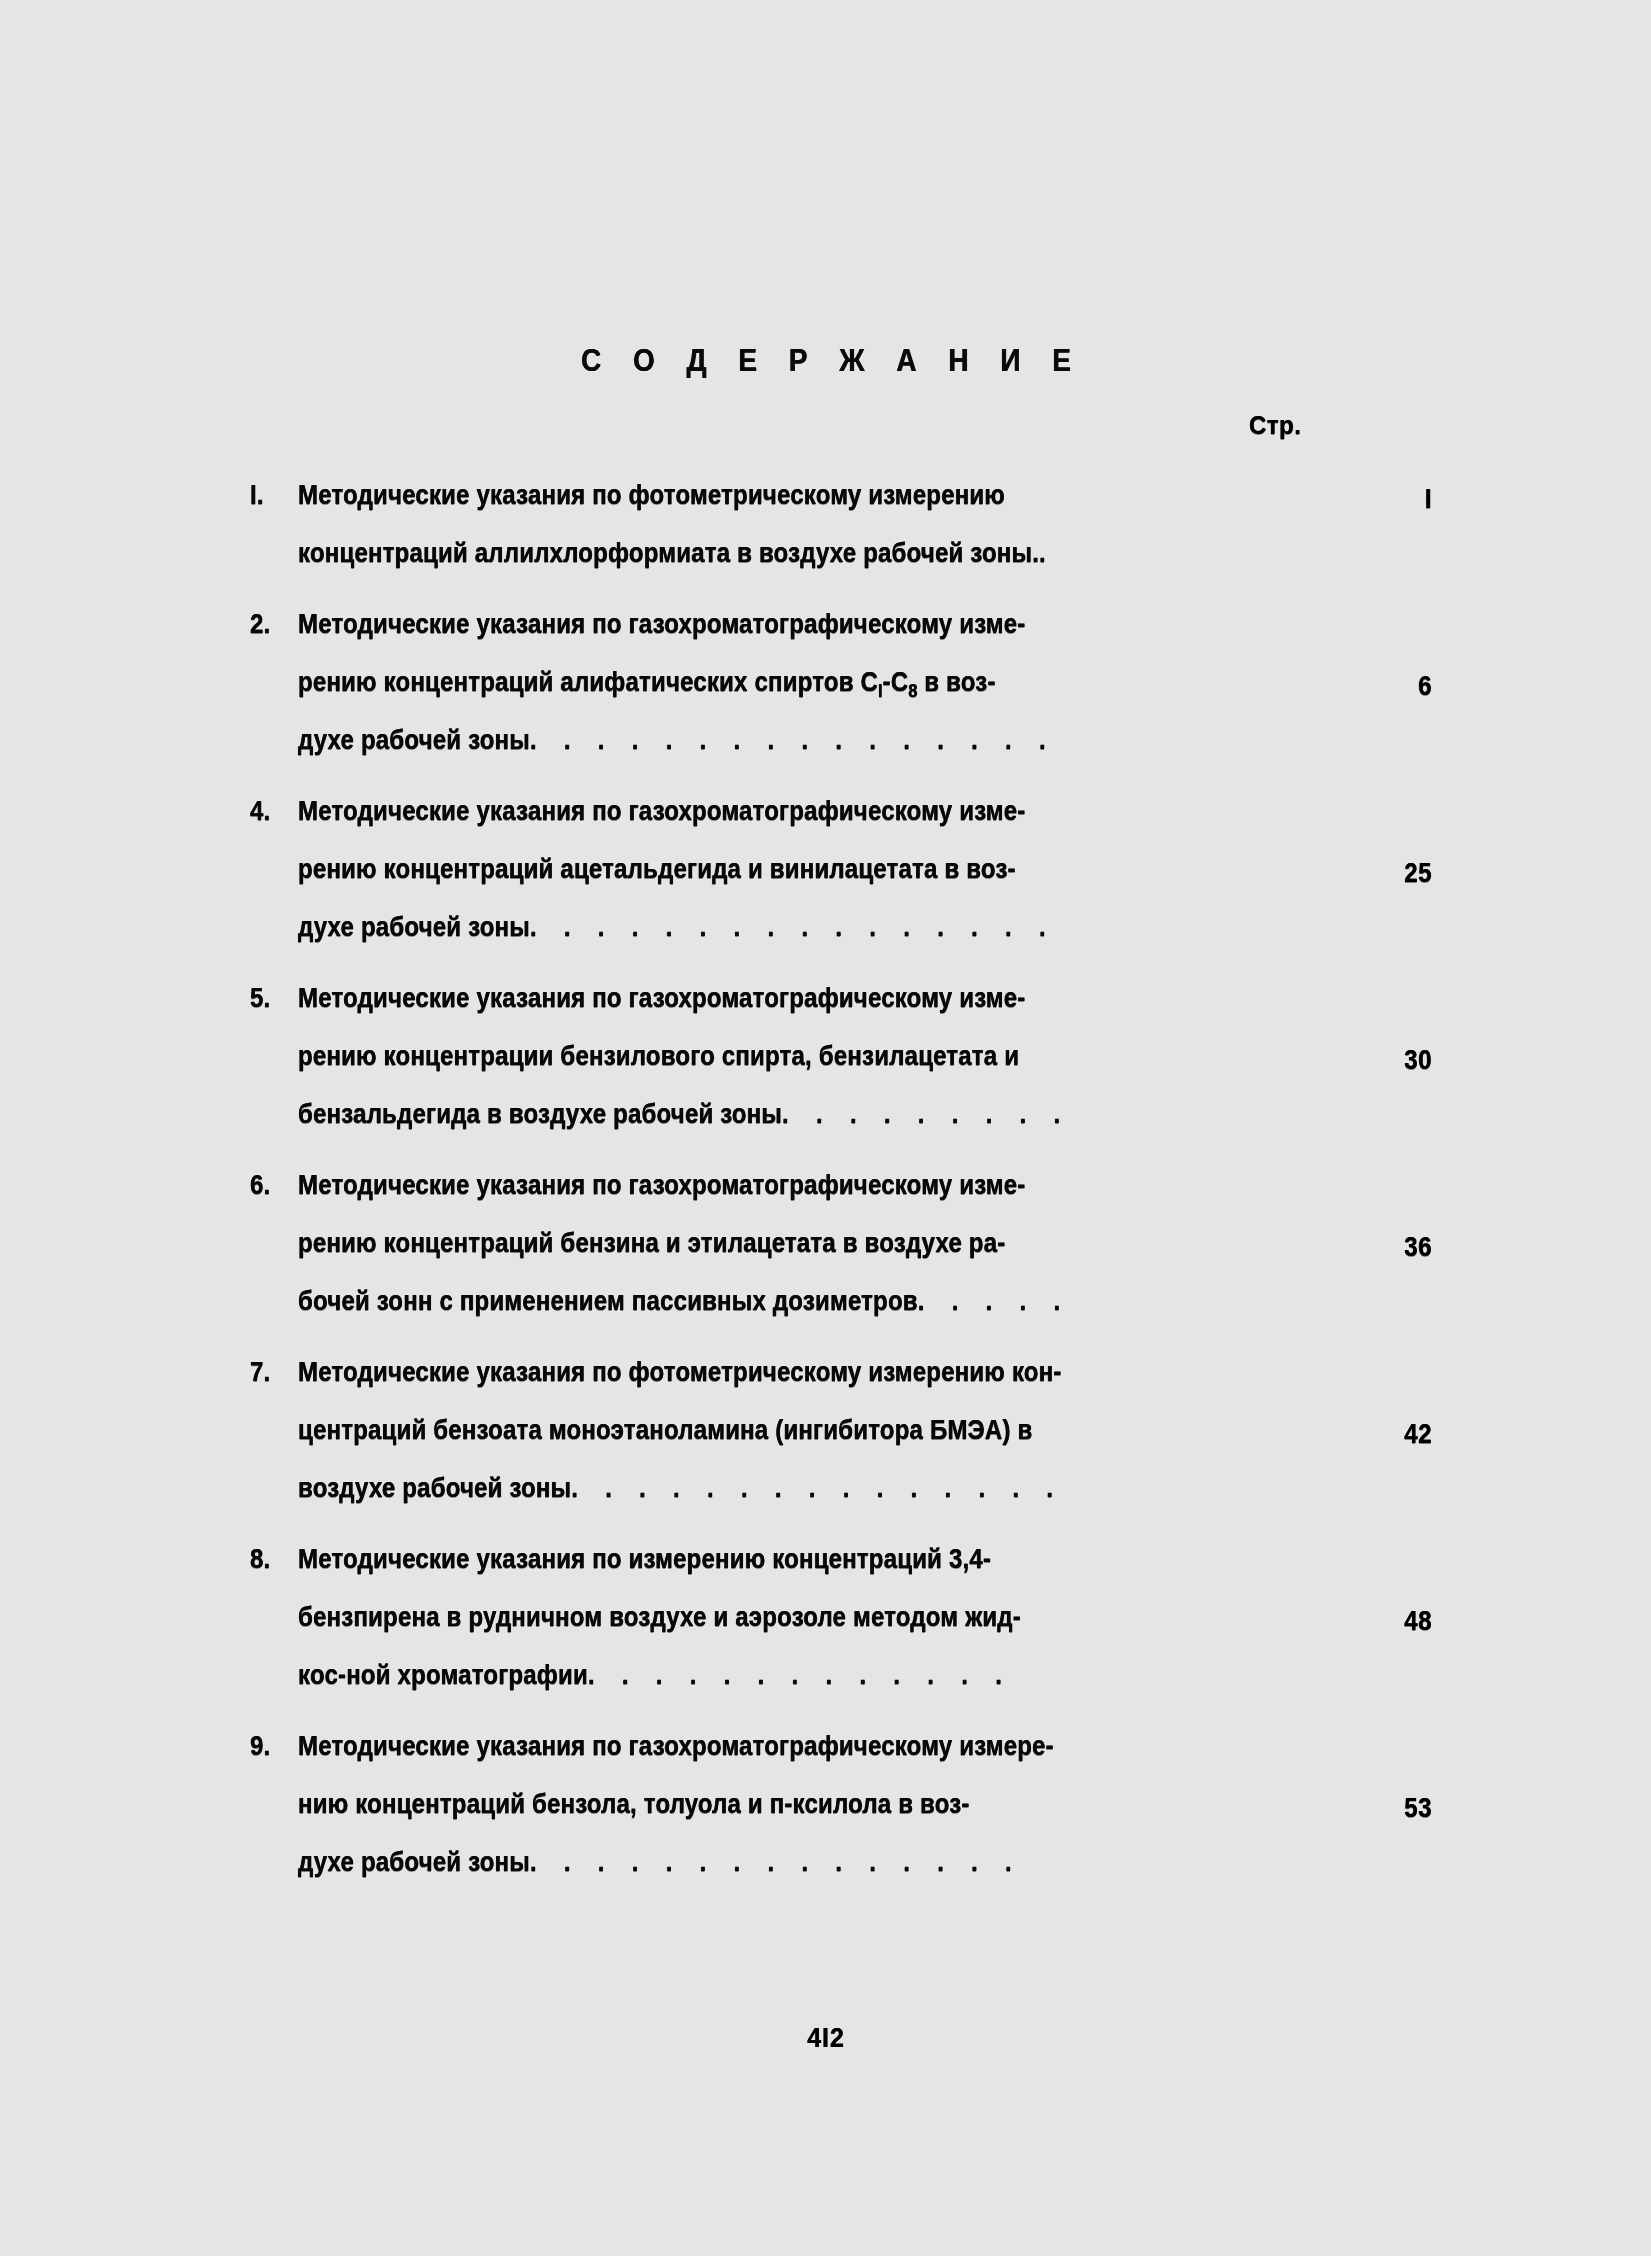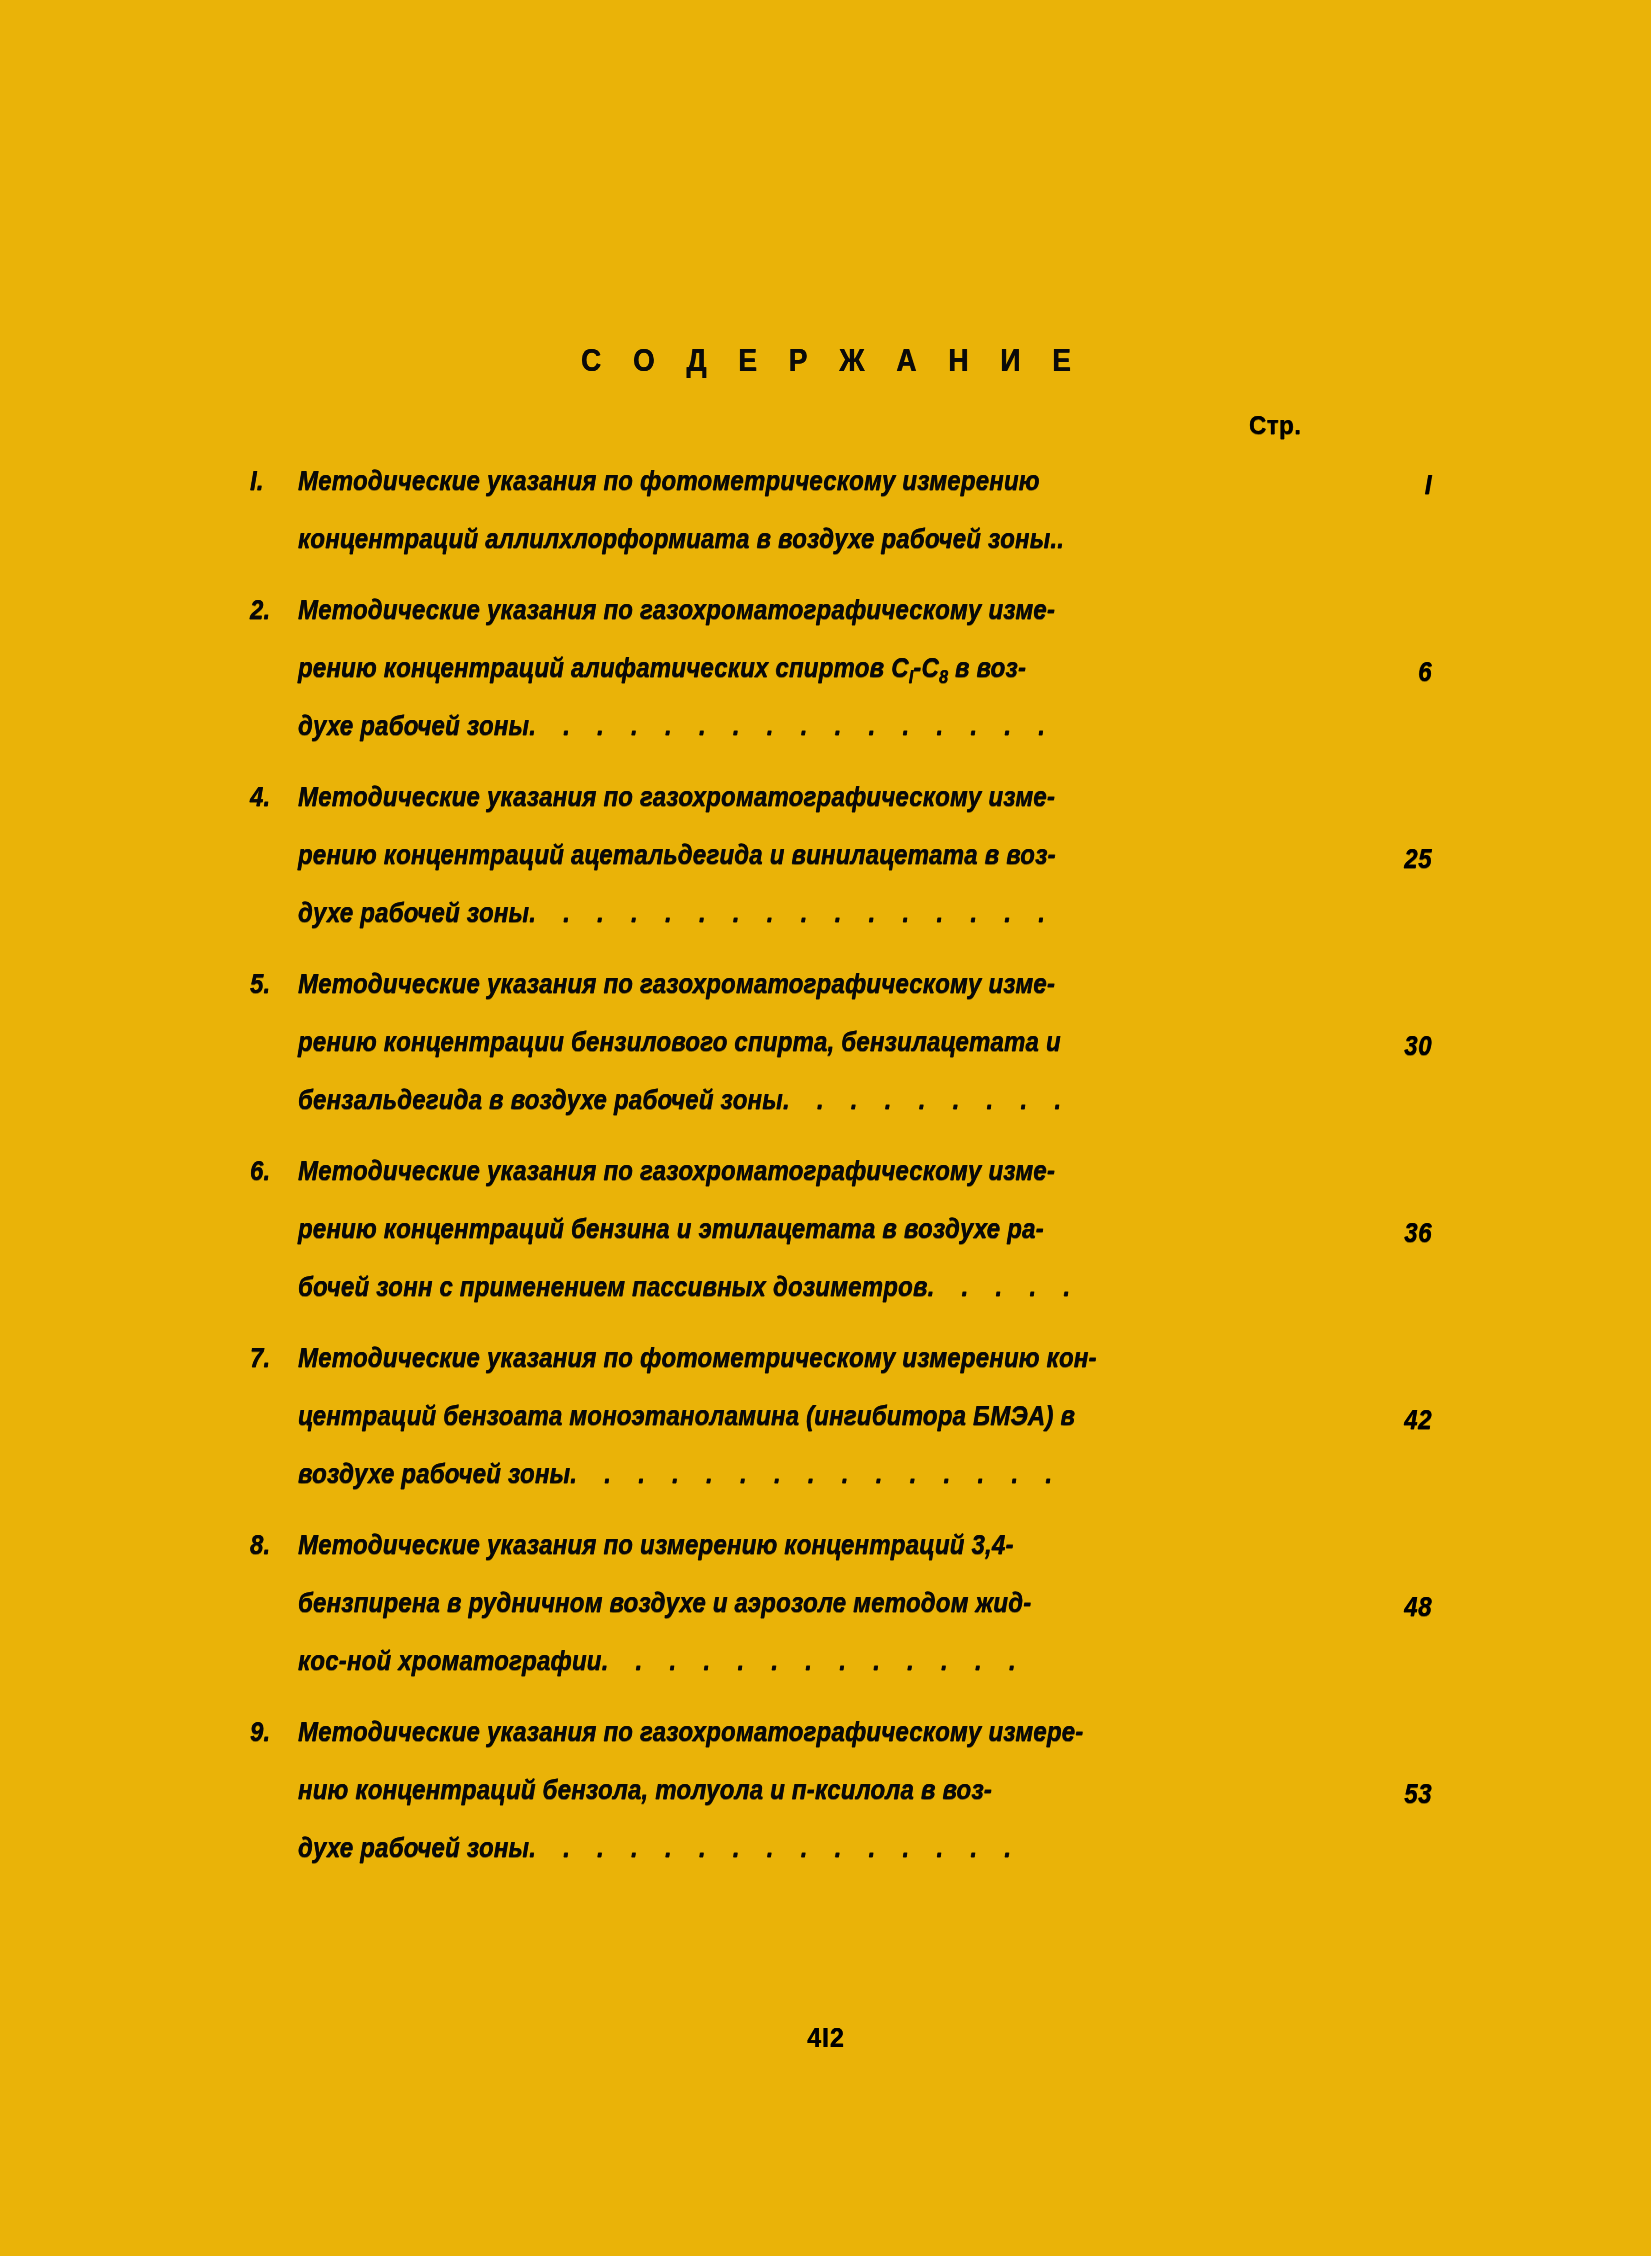--- a/index.html
+++ b/index.html
@@ -13,21 +13,21 @@
     position: relative;
     font-family: "Liberation Serif", "DejaVu Serif", serif;
     color: #000000;
     overflow: hidden;
   }
 
   
   .sheet {
     position: absolute;
     inset: 0;
-    background: #eab308;
+    background: #e5e5e5;
   }
 
   
   .toc-title {
     position: absolute;
     top: 343px;
     left: 0;
     width: 1652px;
     text-align: center;
     font-family: "Liberation Sans", "DejaVu Sans", sans-serif;
@@ -49,24 +49,23 @@
     font-size: 24px;
     font-weight: bold;
     letter-spacing: 0.5px;
     transform: scaleY(1.1);
     transform-origin: left top;
   }
 
   
   .toc-list {
     position: absolute;
-    top: 452px;
+    top: 466px;
     left: 250px;
     width: 1147px;
-    font-style: italic;
   }
 
   .toc-entry {
     position: relative;
     margin-bottom: 13px;
   }
 
   .entry-body {
     position: relative;
   }

